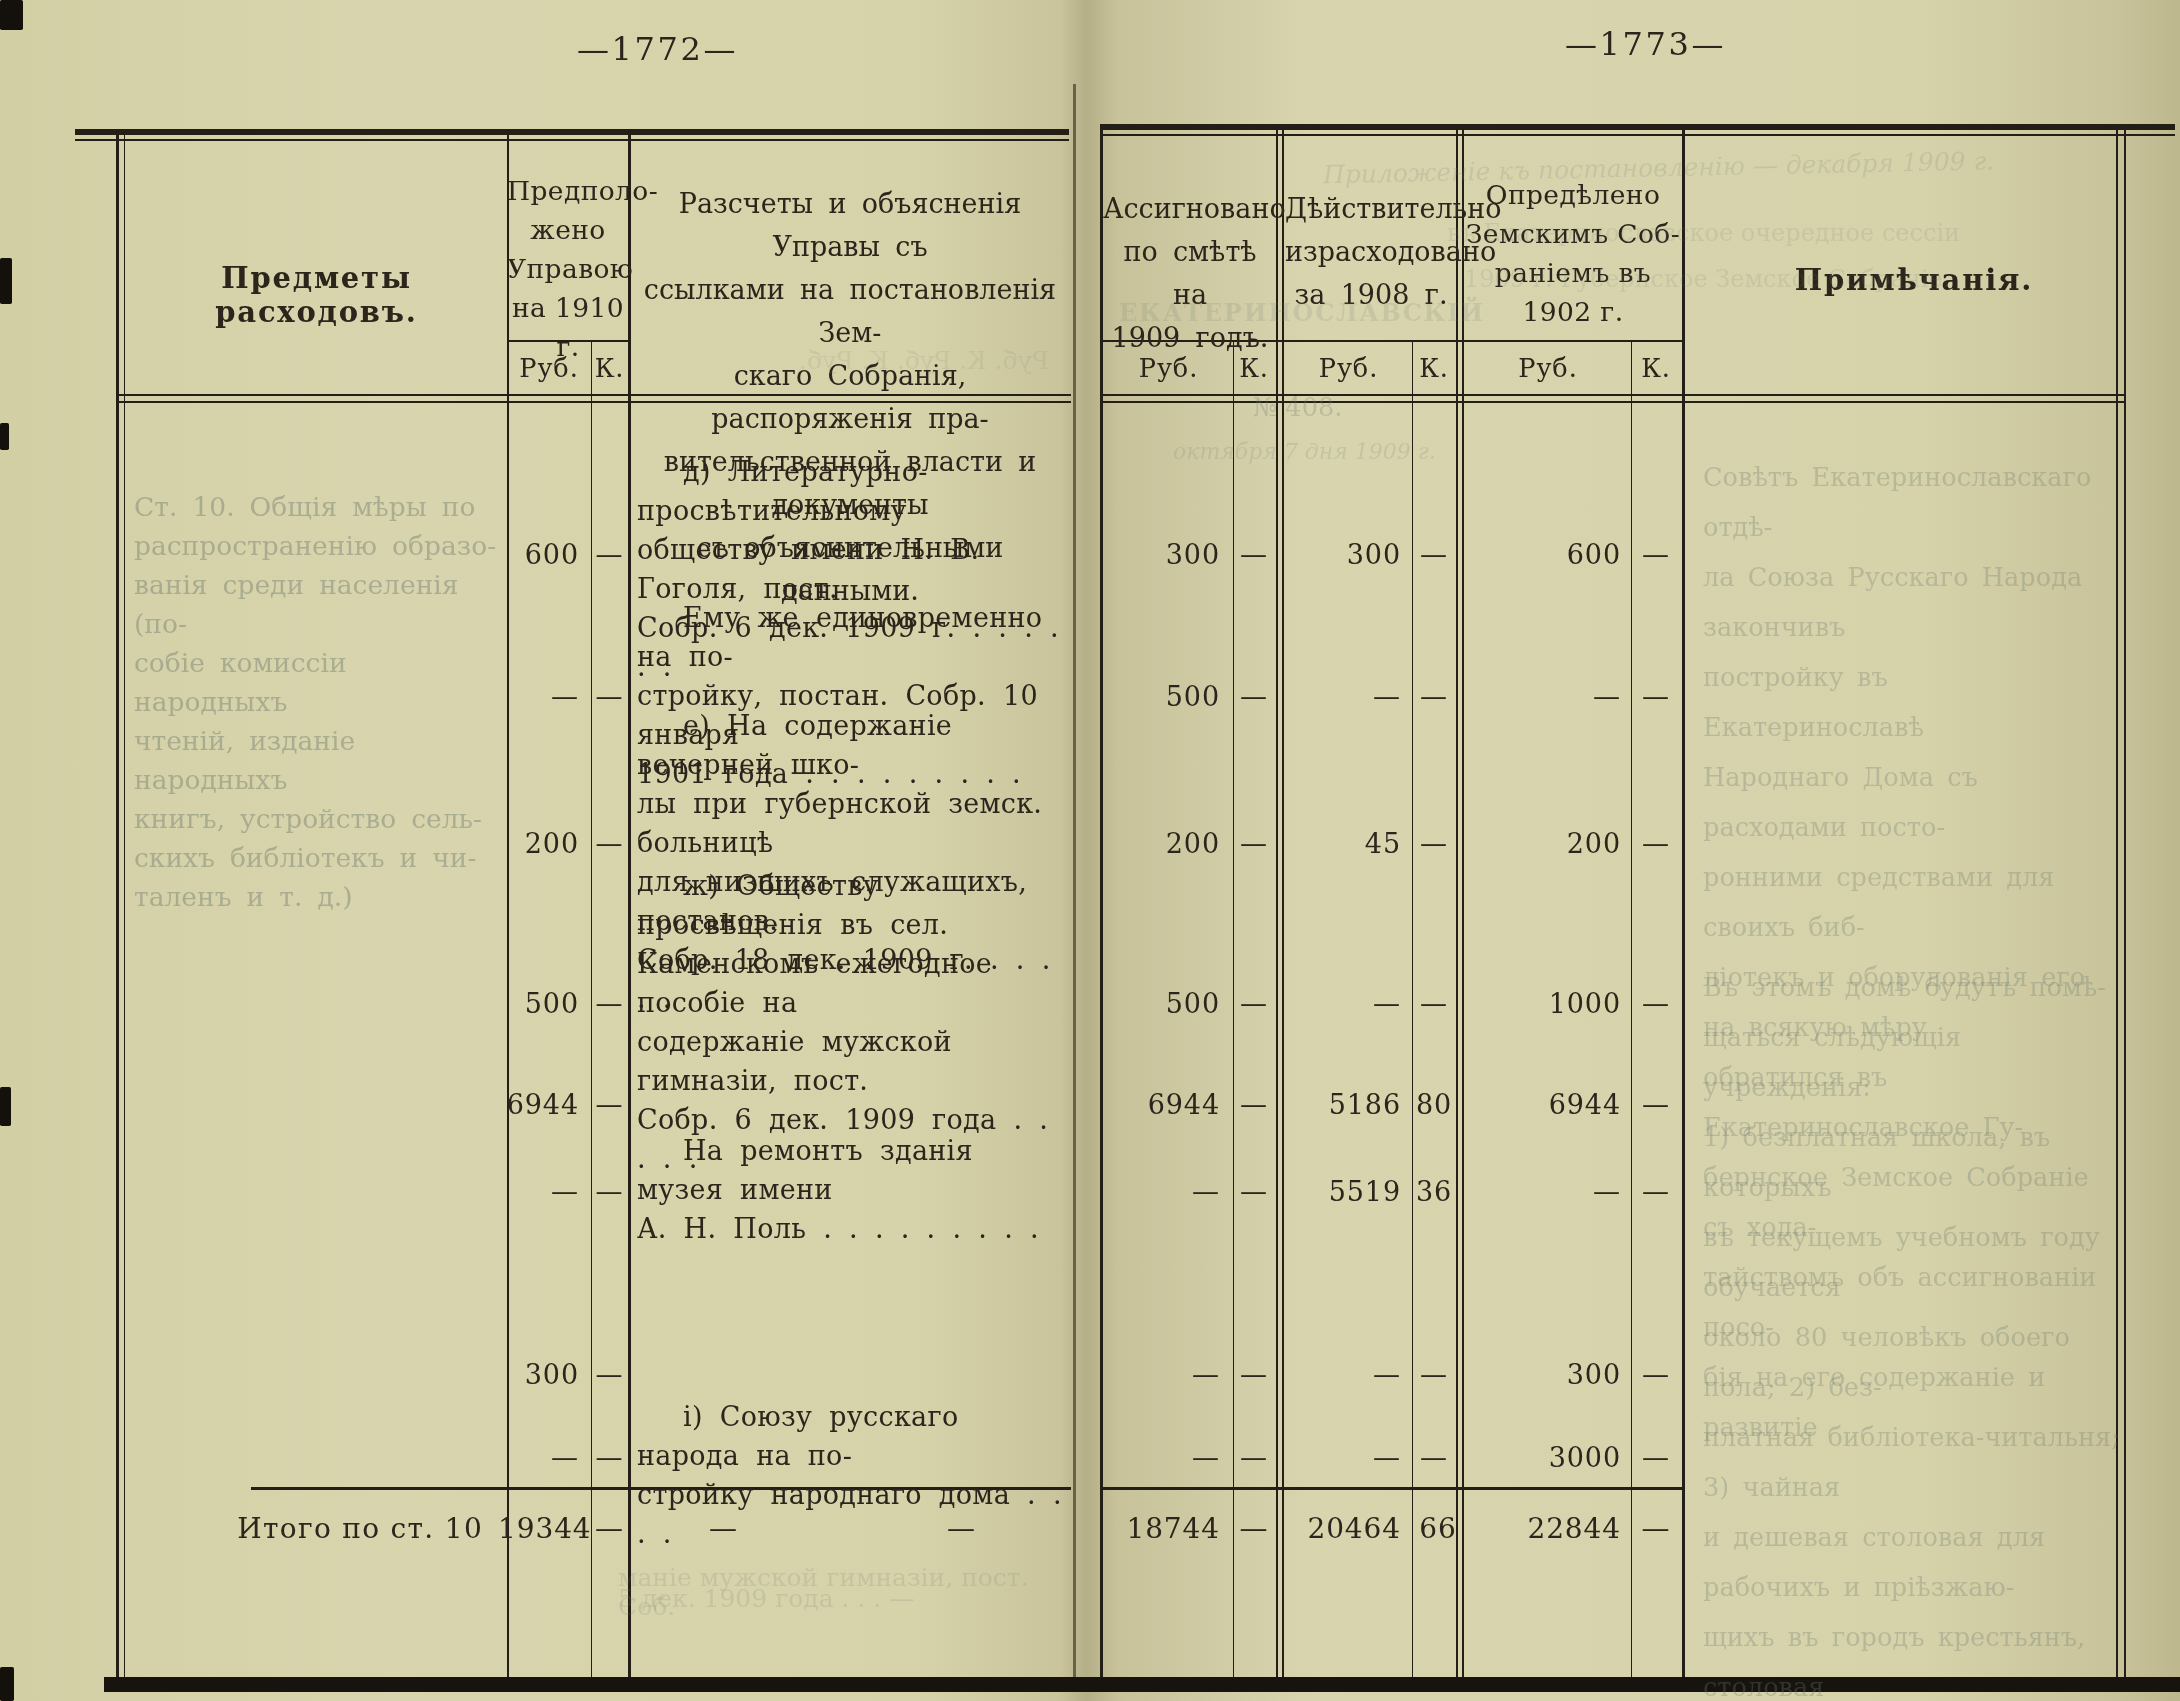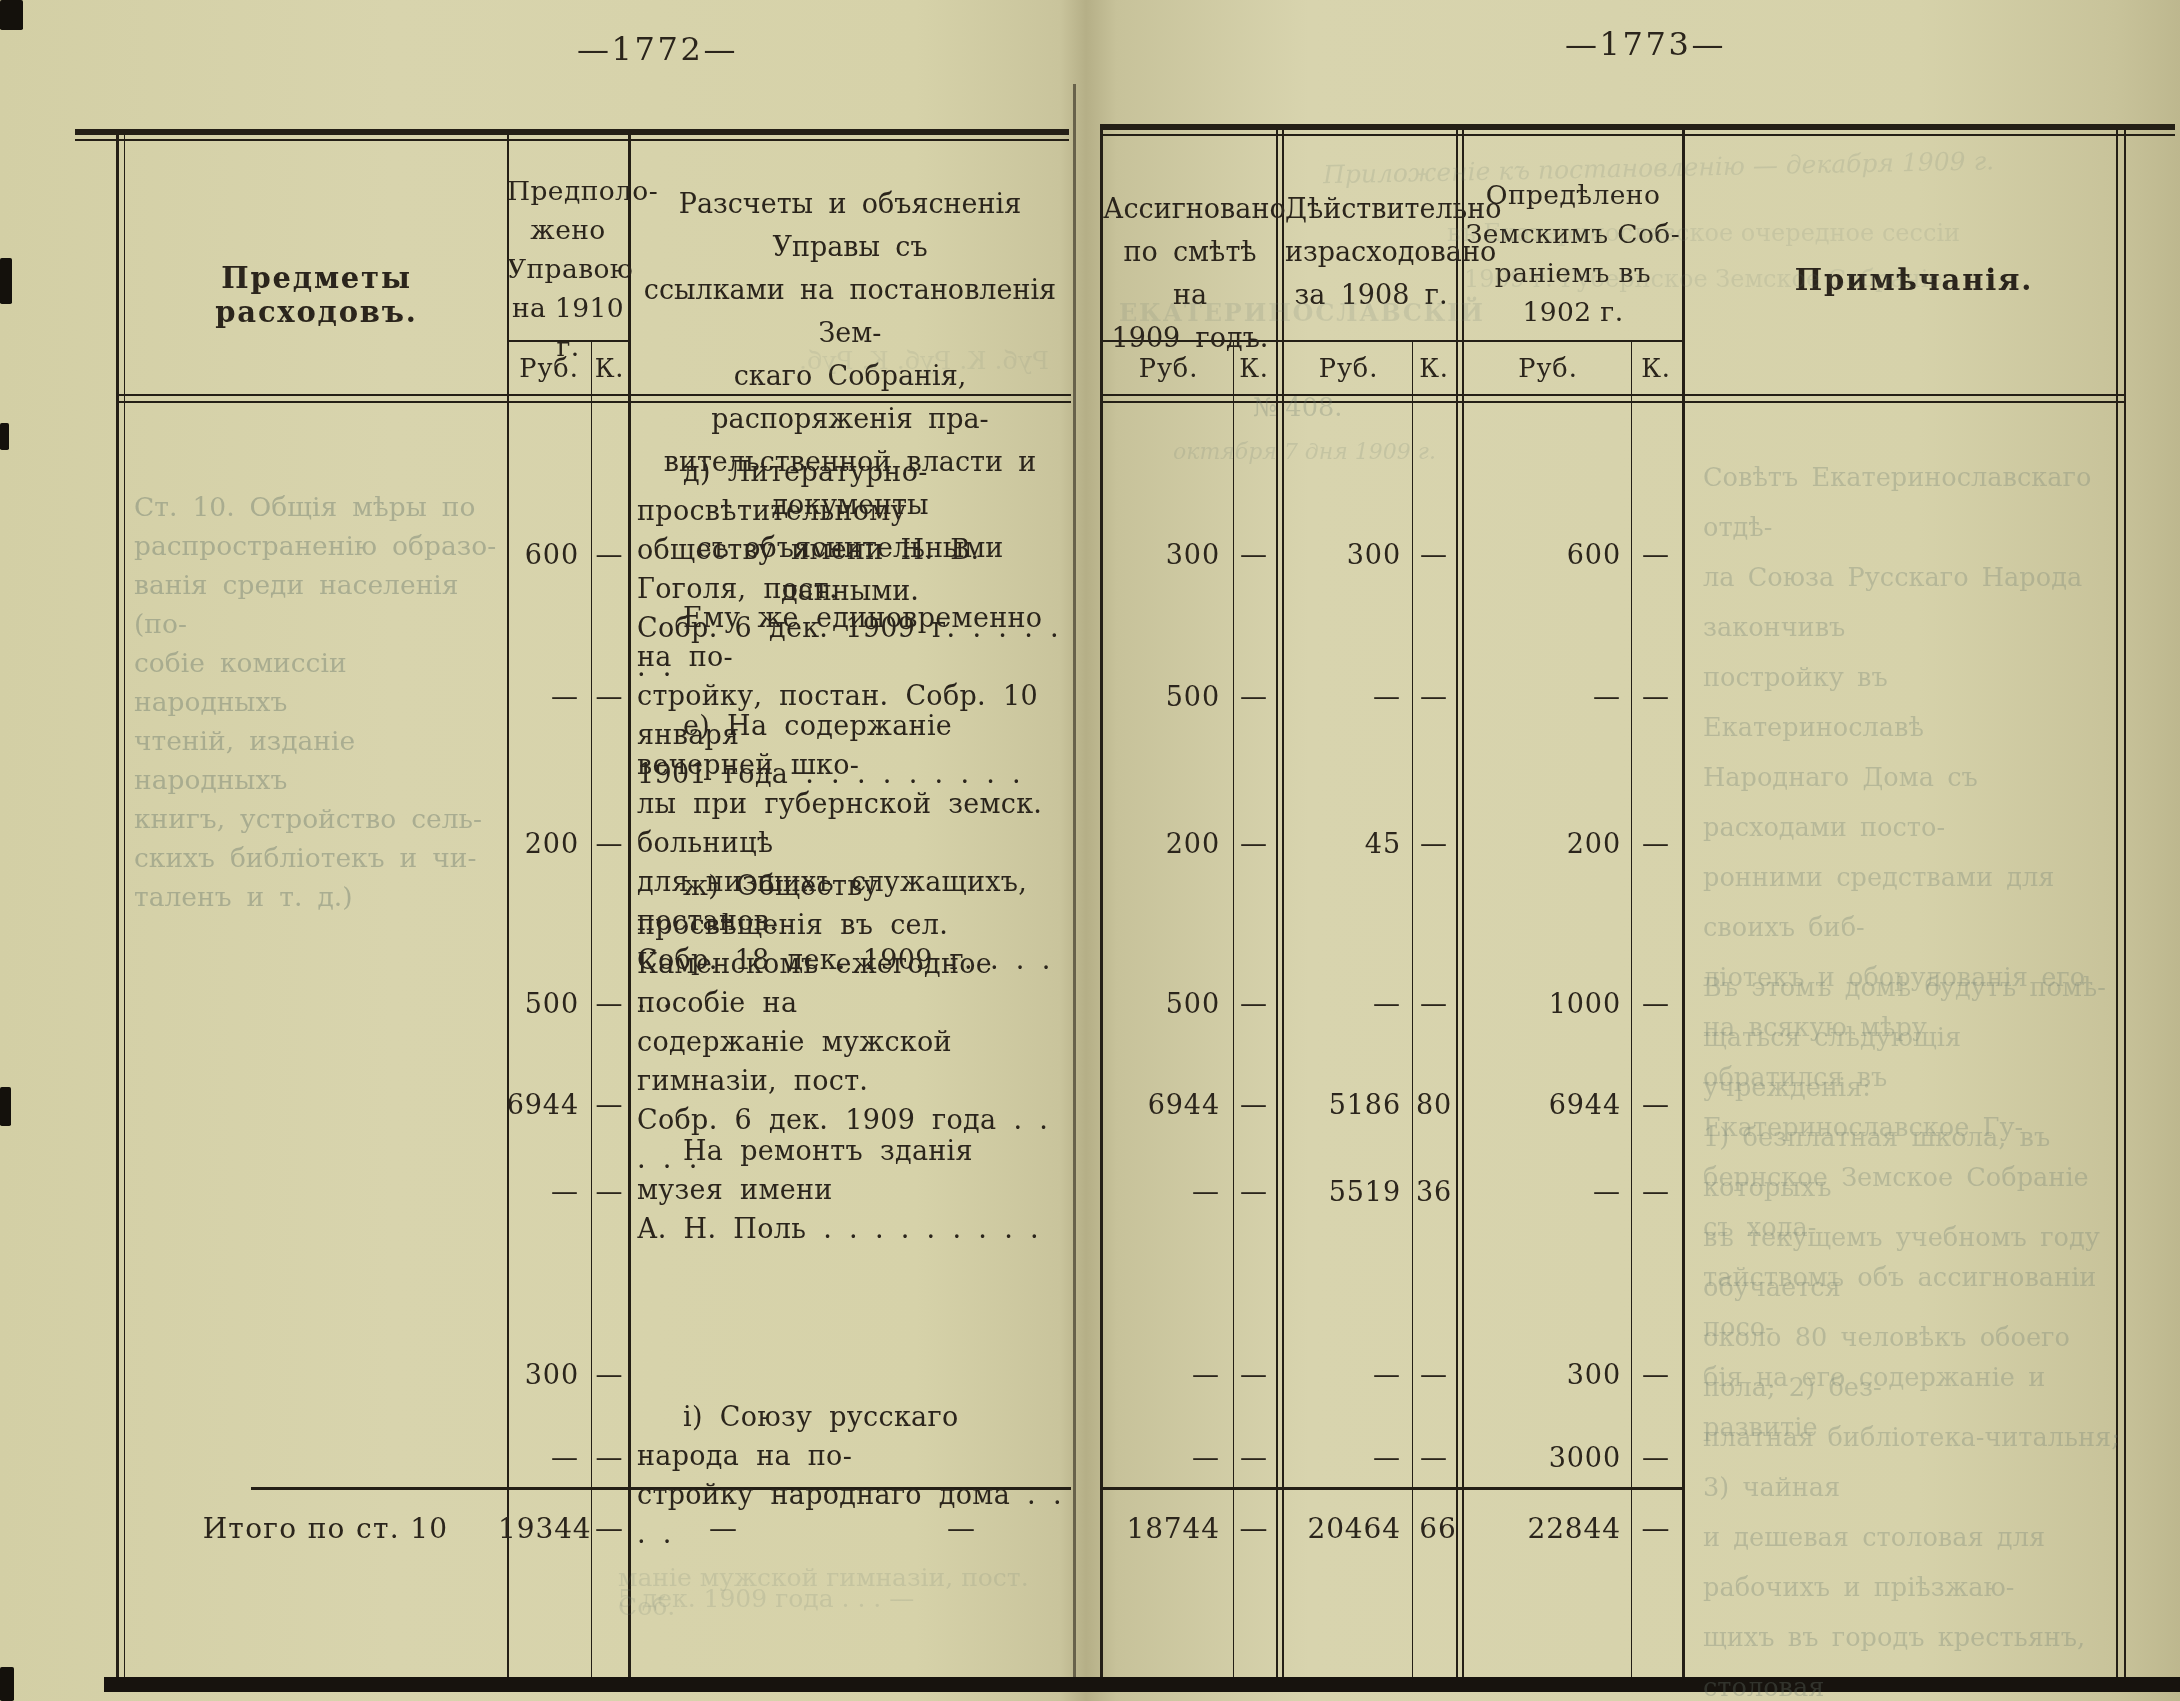--- a/index.html
+++ b/index.html
@@ -248,21 +248,21 @@
     <div class="cell num c-pk">—</div>
     <div class="cell num c-ar">—</div>
     <div class="cell num c-ak">—</div>
     <div class="cell num c-sr">—</div>
     <div class="cell num c-sk">—</div>
     <div class="cell num c-dr">3000</div>
     <div class="cell num c-dk">—</div>
   </div>
 
   <div class="row" style="top:1500px;height:71px;">
-    <div class="cell total-label" style="left:140px;width:371px;top:12.4px;text-align:center;">Итого по ст. 10</div>
+    <div class="cell total-label" style="left:112px;width:371px;top:12.4px;">Итого по ст. 10</div>
     <div class="cell total-num" style="left:498px;width:81px;text-align:right;top:12.4px;">19344</div>
     <div class="cell total-num" style="left:591px;width:37px;text-align:center;top:12.4px;">—</div>
     <div class="cell total-num" style="left:697px;width:53px;text-align:center;top:12.4px;">—</div>
     <div class="cell total-num" style="left:935px;width:53px;text-align:center;top:12.4px;">—</div>
     <div class="cell total-num" style="left:1107px;width:113px;text-align:right;top:12.4px;">18744</div>
     <div class="cell total-num" style="left:1233px;width:42px;text-align:center;top:12.4px;">—</div>
     <div class="cell total-num" style="left:1288px;width:113px;text-align:right;top:12.4px;">20464</div>
     <div class="cell total-num" style="left:1412px;width:52px;text-align:center;top:12.4px;">66</div>
     <div class="cell total-num" style="left:1469px;width:152px;text-align:right;top:12.4px;">22844</div>
     <div class="cell total-num" style="left:1631px;width:50px;text-align:center;top:12.4px;">—</div>

